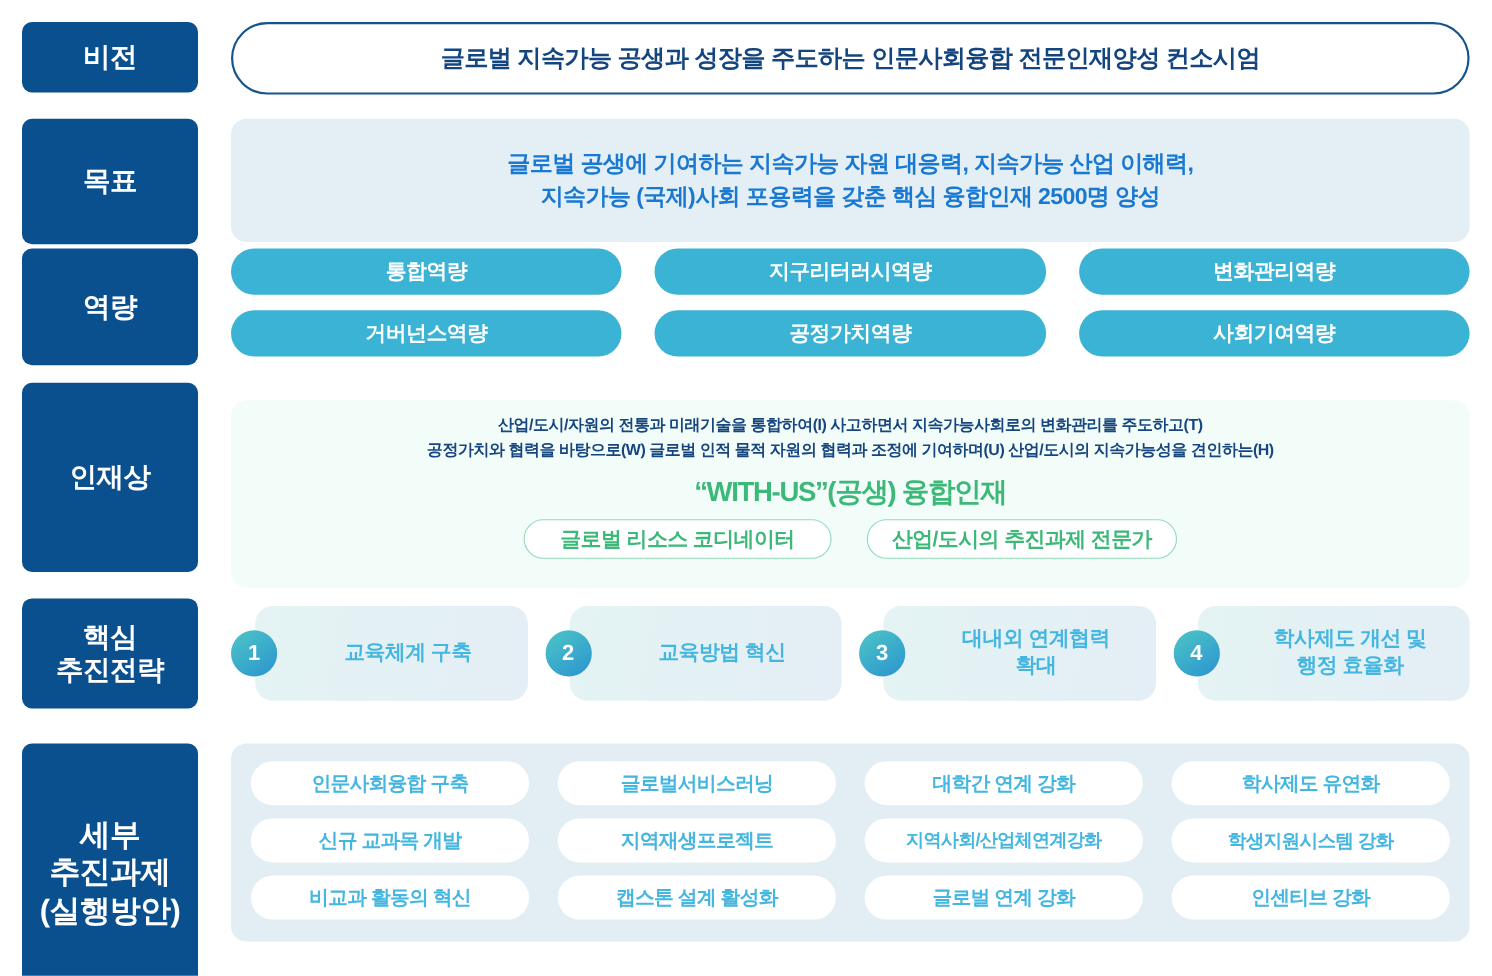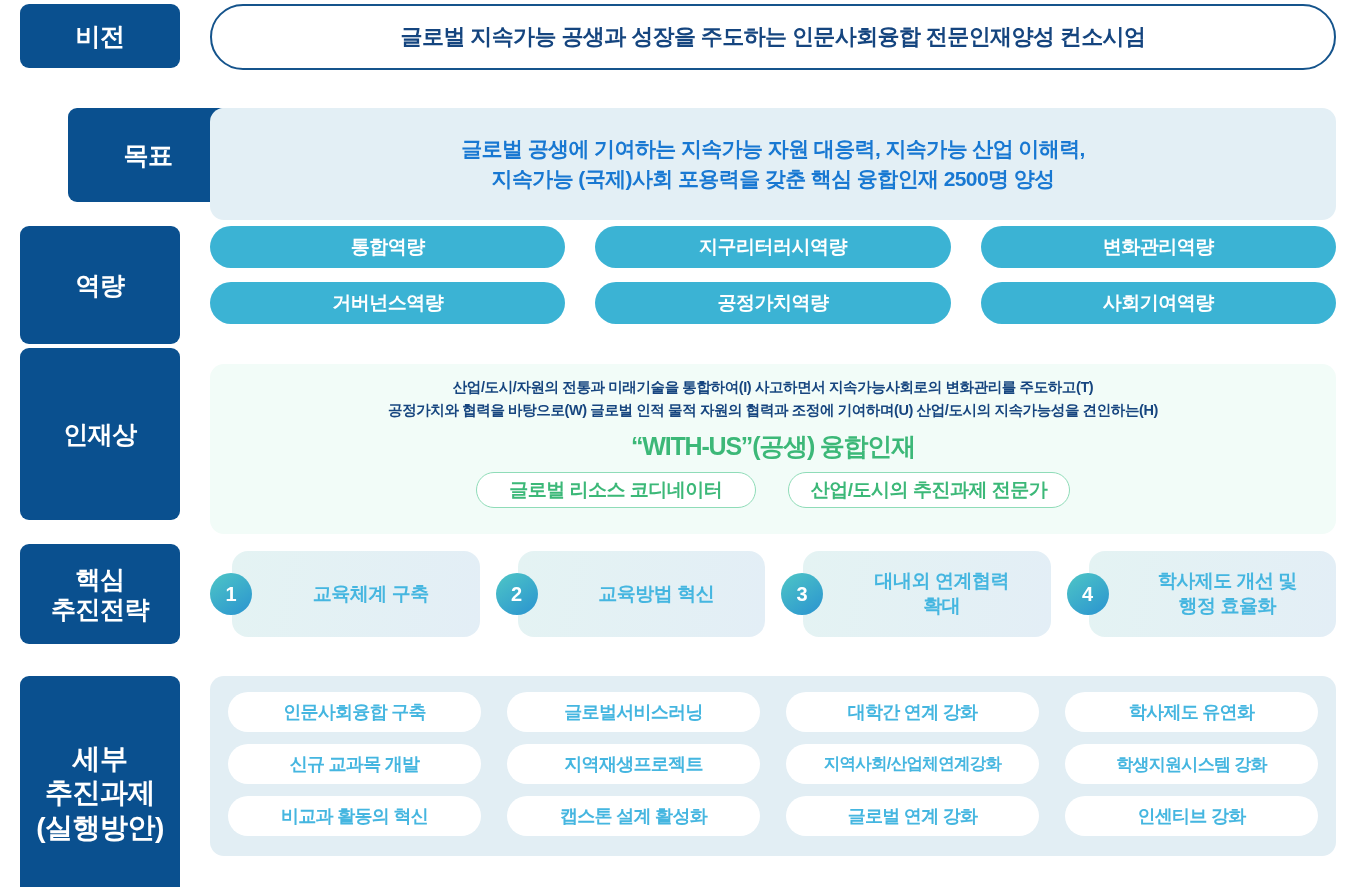--- a/index.html
+++ b/index.html
@@ -233,41 +233,41 @@
     text-align: center;
     padding: 0 6px;
     box-sizing: border-box;
   }
 </style>
 </head>
 <body>
 
 <div class="page">
 
-  <div class="row" style="top:4px;height:64px;">
+  <div class="row" style="top:20px;height:64px;">
     <div class="row-label" style="top:0;height:64px;">비전</div>
     <div class="row-content" style="top:0;">
       <div class="vision-box">
         <span>글로벌 지속가능 공생과 성장을 주도하는 인문사회융합 전문인재양성 컨소시엄</span>
       </div>
     </div>
   </div>
 
   <div class="row" style="top:108px;height:94px;">
-    <div class="row-label" style="top:0;height:94px;margin-left:48px;">목표</div>
+    <div class="row-label" style="top:0;height:114px;">목표</div>
     <div class="row-content" style="top:0;">
       <div class="goal-box">
         <span>글로벌 공생에 기여하는 지속가능 자원 대응력, 지속가능 산업 이해력,</span>
         <span>지속가능 (국제)사회 포용력을 갖춘 핵심 융합인재 2500명 양성</span>
       </div>
     </div>
   </div>
 
   <div class="row" style="top:226px;height:98px;">
-    <div class="row-label" style="top:0;height:118px;text-align:right;">역량</div>
+    <div class="row-label" style="top:0;height:106px;text-align:right;">역량</div>
     <div class="row-content" style="top:0;">
       <div class="comp-grid">
         <div class="comp-pill">통합역량</div>
         <div class="comp-pill">지구리터러시역량</div>
         <div class="comp-pill">변화관리역량</div>
         <div class="comp-pill">거버넌스역량</div>
         <div class="comp-pill">공정가치역량</div>
         <div class="comp-pill">사회기여역량</div>
       </div>
     </div>

